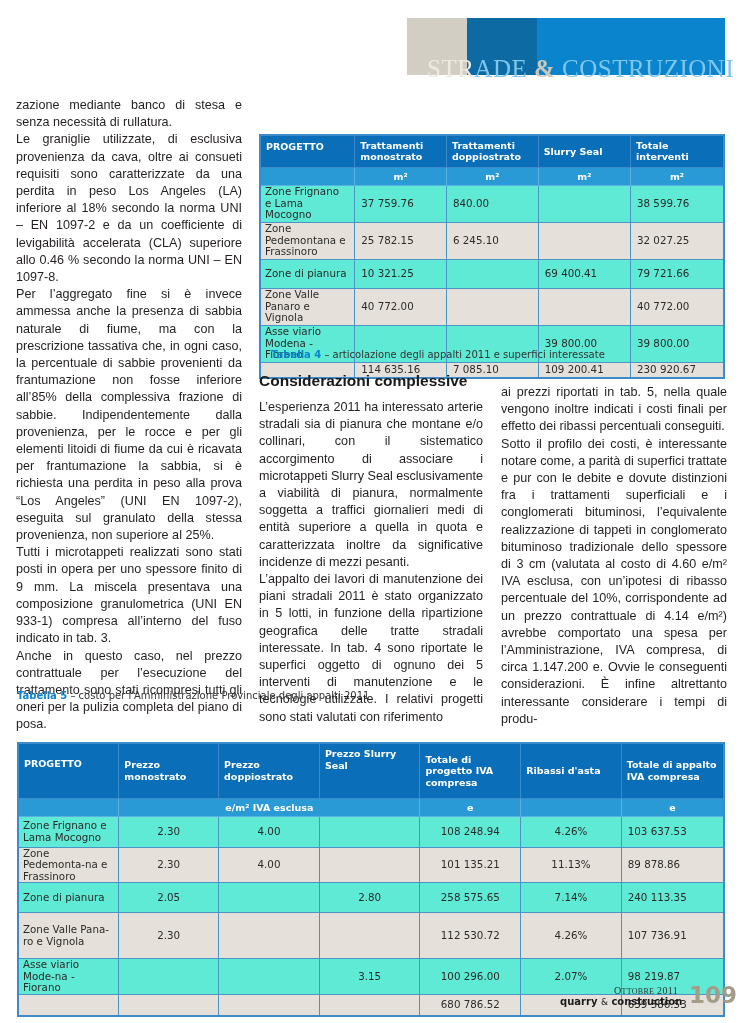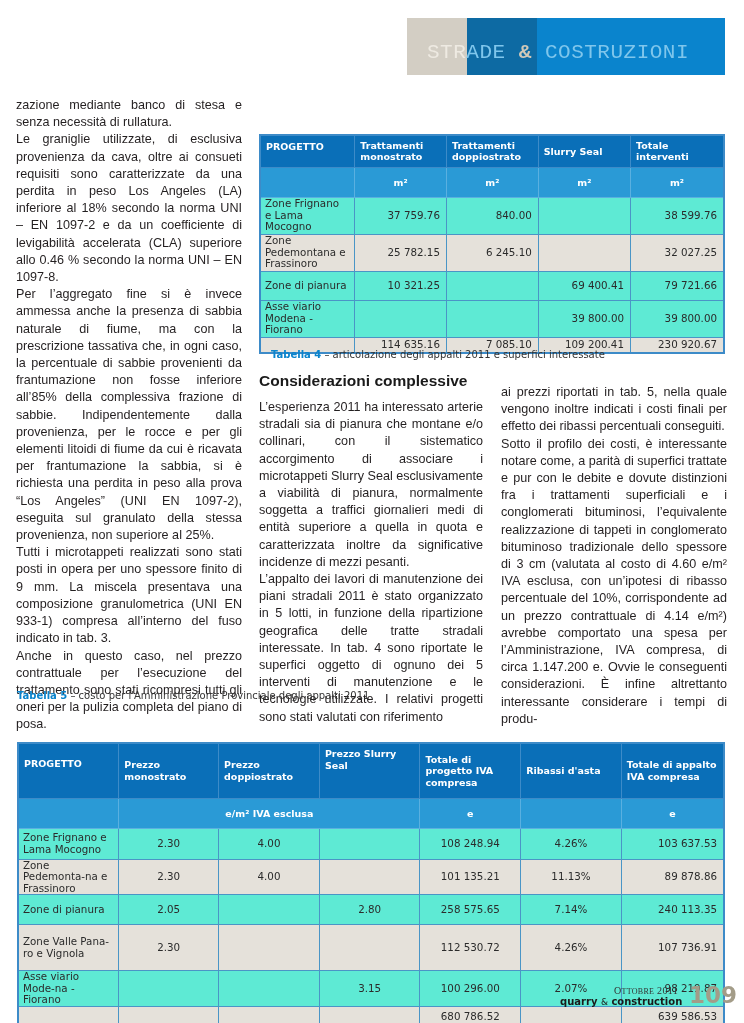--- a/index.html
+++ b/index.html
@@ -5,42 +5,42 @@
   * { box-sizing: border-box; margin: 0; padding: 0; }
   html, body { width: 744px; height: 1023px; background: #ffffff; overflow: hidden; }
   body { position: relative; font-family: "Liberation Sans", sans-serif; color: #231f20; }
 
   
   .band { position: absolute; top: 18px; left: 407px; width: 318px; height: 57px; }
   .band .seg { position: absolute; top: 0; height: 57px; }
   .band .s1 { left: 0; width: 60px; background: #d3cec4; }
   .band .s2 { left: 60px; width: 70px; background: #0d6aa3; }
   .band .s3 { left: 130px; width: 188px; background: #0a84cd; }
-  .band-title { position: absolute; left: 427px; top: 41px; font-size: 21px; letter-spacing: 0.5px; color: #7fc6ec; white-space: nowrap; font-family: Liberation Mono, monospace; }
+  .band-title { position: absolute; left: 427px; top: 55px; font-size: 25px; letter-spacing: 0.5px; color: #7fc6ec; white-space: nowrap; font-family: Liberation Serif, serif; }
   .band-title .amp { color: #cfc8b8; font-weight: bold; }
   .band-title .first { color: #eeeae2; }
 
   
   .col { position: absolute; font-size: 12.6px; line-height: 17.2px; text-align: justify; color: #231f20; }
   .col p { margin: 0; text-indent: 0; }
   .col1 { left: 16px; top: 97px; width: 226px; }
   .col2 { left: 259px; top: 399px; width: 224px; }
   .col3 { left: 501px; top: 384px; width: 226px; }
 
   .section-title { position: absolute; left: 259px; top: 372px; font-size: 15.5px; font-weight: bold; color: #1a1a1a; white-space: nowrap; }
 
   
   table.t { border-collapse: collapse; position: absolute; font-family: "DejaVu Sans", sans-serif; margin-top: 35px; }
   table.t th, table.t td { border: 1px solid #4a95c6; }
   table.t .head th { background: #0a6fb8; color: #ffffff; font-size: 9.5px; font-weight: bold; text-align: left; vertical-align: middle; padding: 2px 5px; line-height: 11.5px; border-color: #3d8bc8; }
-  table.t .unit td { background: #2a9ad6; color: #ffffff; font-size: 9.5px; font-weight: bold; text-align: center; height: 30px; border-color: #5ab0e0; }
+  table.t .unit td { background: #2a9ad6; color: #ffffff; font-size: 9.5px; font-weight: bold; text-align: center; height: 18px; border-color: #5ab0e0; }
   table.t .row td { font-size: 10.3px; color: #2b2b2b; padding: 0 6px; line-height: 11.6px; }
   table.t .row.dark td { background: #5eead4; }
   table.t .row.light td { background: #e5e1da; }
-  table.t td.num { text-align: right; }
+  table.t td.num { text-align: left; }
   table.t td.ctr { text-align: center; }
   table.t td.lbl { text-align: left; padding-left: 4px; }
 
   #t4 { left: 259px; top: 99px; width: 466px; border: 2px solid #3d8bc8; }
   #t5 { left: 17px; top: 707px; width: 708px; border: 2px solid #3d8bc8; }
 
   .caption { position: absolute; font-size: 10px; color: #333; font-family: "DejaVu Sans", sans-serif; white-space: nowrap; }
   .caption b { color: #0a84cd; }
   .cap4 { left: 259px; top: 349px; margin-left: 12px; }
   .cap5 { left: 17px; top: 690px; }
@@ -111,20 +111,27 @@
     <td class="num"></td>
     <td class="num">32 027.25</td>
   </tr>
   <tr class="row dark" style="height:29px">
     <td class="lbl">Zone di pianura</td>
     <td class="num">10 321.25</td>
     <td class="num"></td>
     <td class="num">69 400.41</td>
     <td class="num">79 721.66</td>
   </tr>
+  <tr class="row light" style="height:37px">
+    <td class="lbl">Zone Valle Panaro e Vignola</td>
+    <td class="num">40 772.00</td>
+    <td class="num"></td>
+    <td class="num"></td>
+    <td class="num">40 772.00</td>
+  </tr>
   <tr class="row dark" style="height:37px">
     <td class="lbl">Asse viario Modena - Fiorano</td>
     <td class="num"></td>
     <td class="num"></td>
     <td class="num">39 800.00</td>
     <td class="num">39 800.00</td>
   </tr>
   <tr class="row light" style="height:16px">
     <td class="lbl"></td>
     <td class="num">114 635.16</td>

